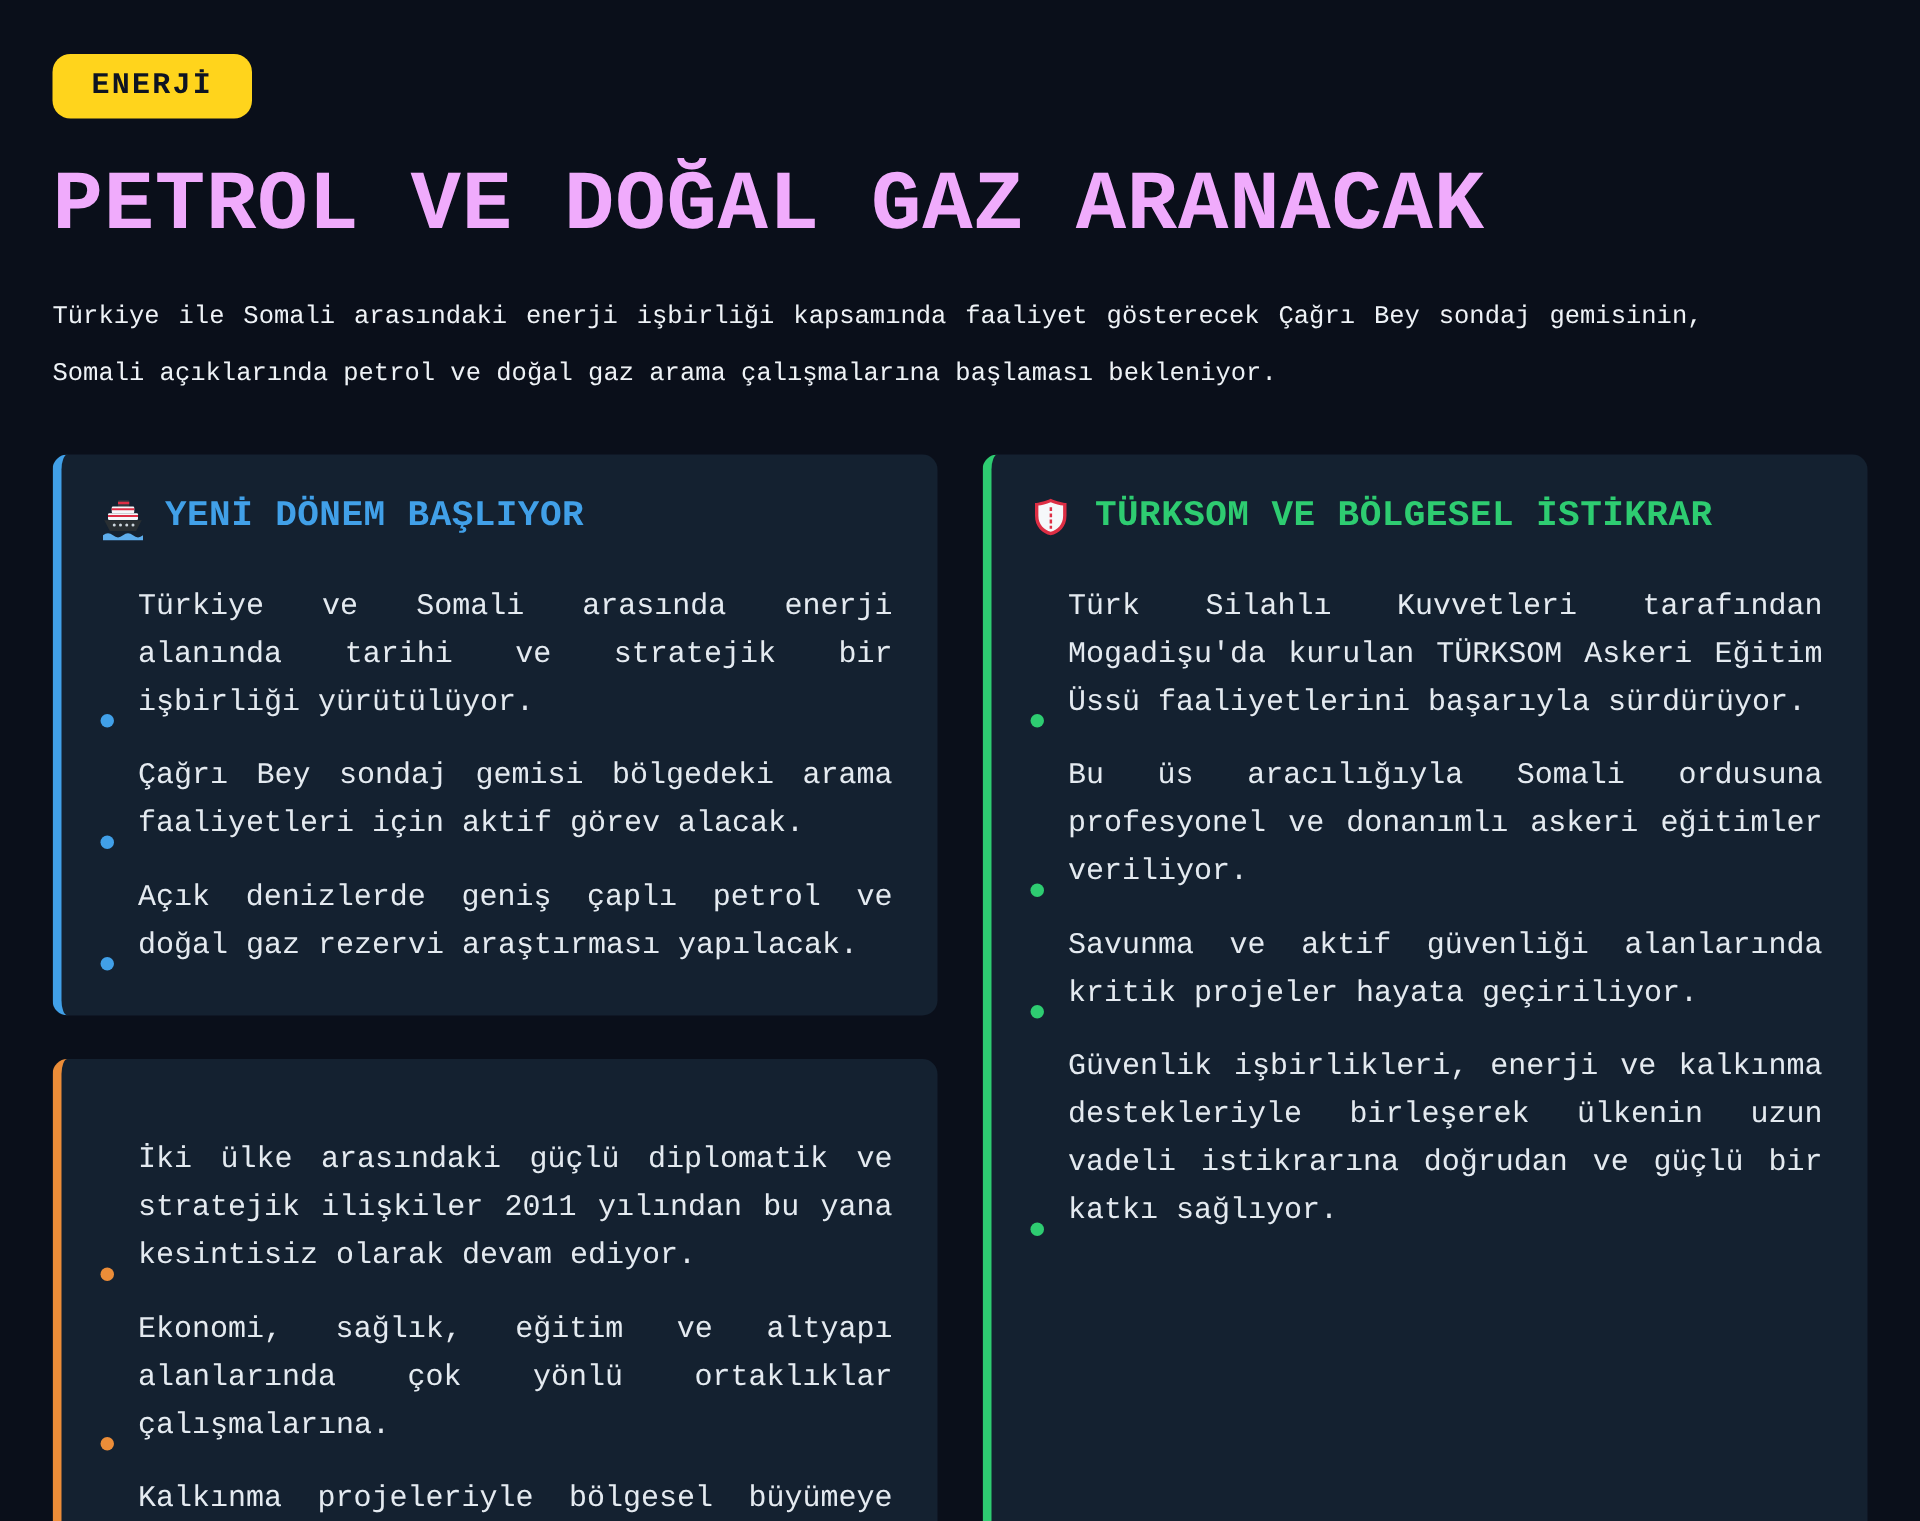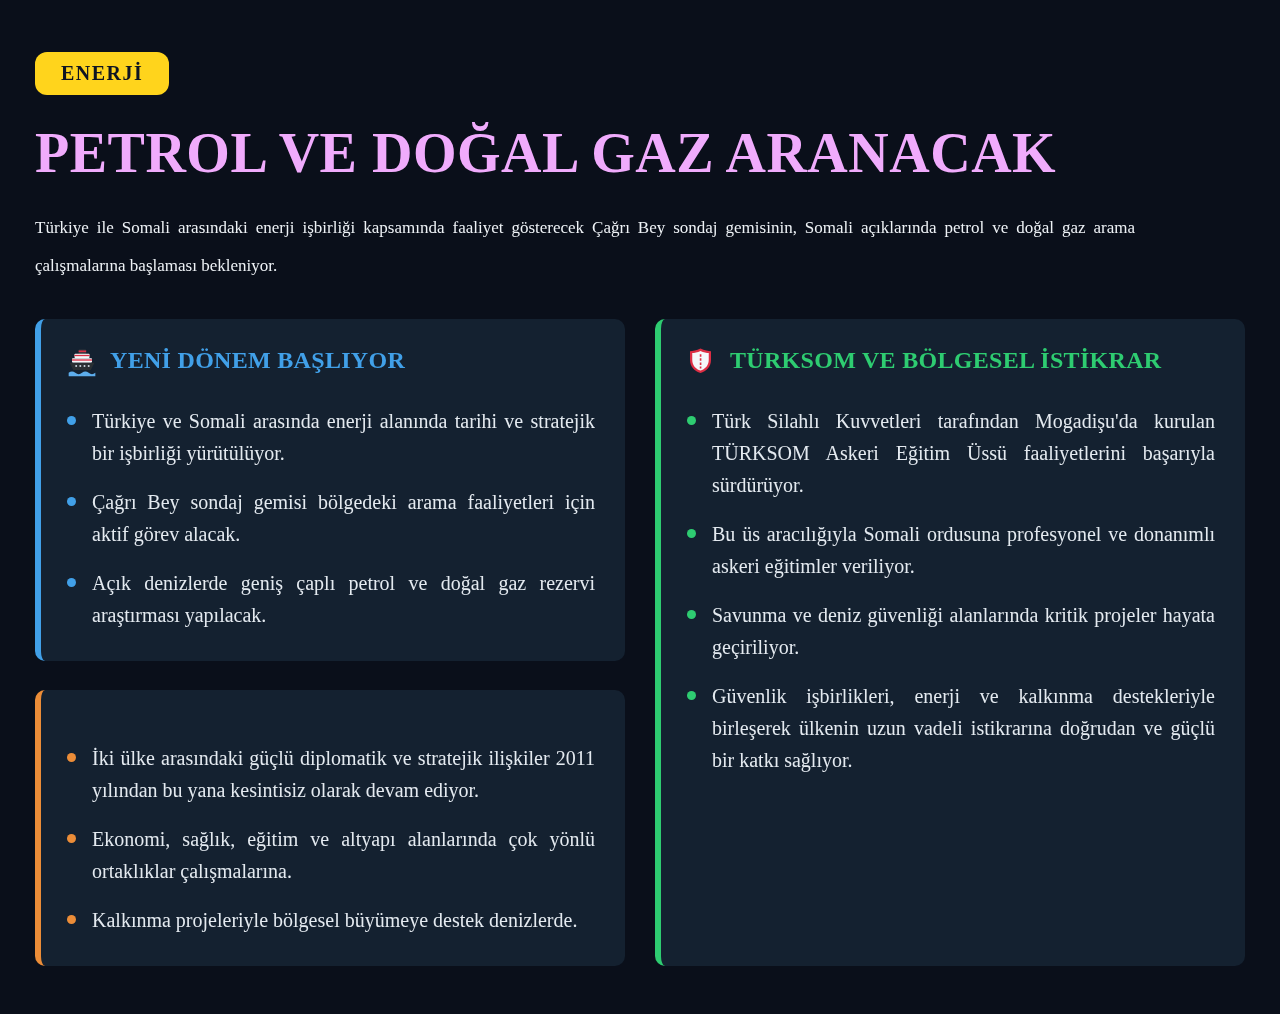--- a/index.html
+++ b/index.html
@@ -5,23 +5,23 @@
   html, body {
     margin: 0;
     padding: 0;
     background: #0a0f1a;
   }
   .page {
     position: relative;
     width: 1280px;
     height: 1014px;
     box-sizing: border-box;
-    padding: 52px 35px;
+    padding: 36px 35px;
     background: #0a0f1a;
-    font-family: Liberation Serif, serif;
+    font-family: Liberation Mono, monospace;
     overflow: hidden;
   }
   .badge {
     display: inline-block;
     background: #ffd41c;
     color: #0e1422;
     font-size: 20px;
     font-weight: 700;
     letter-spacing: 1.5px;
     padding: 10px 26px;
@@ -81,21 +81,21 @@
   .bullet-list {
     list-style: none;
     margin: 28px 0 0 0;
     padding: 0;
     display: flex;
     flex-direction: column;
     gap: 17px;
   }
   .bullet {
     display: flex;
-    align-items: flex-start;
+    align-items: flex-end;
     gap: 16px;
   }
   .dot {
     flex: none;
     width: 9px;
     height: 9px;
     border-radius: 50%;
     margin-top: 11px;
     background: var(--accent, #41a0e8);
   }
@@ -193,21 +193,21 @@
         <li class="bullet">
           <span class="dot"></span>
           <span class="bullet-text">Türk Silahlı Kuvvetleri tarafından Mogadişu'da kurulan TÜRKSOM Askeri Eğitim Üssü faaliyetlerini başarıyla sürdürüyor.</span>
         </li>
         <li class="bullet">
           <span class="dot"></span>
           <span class="bullet-text">Bu üs aracılığıyla Somali ordusuna profesyonel ve donanımlı askeri eğitimler veriliyor.</span>
         </li>
         <li class="bullet">
           <span class="dot"></span>
-          <span class="bullet-text">Savunma ve deniz güvenliği alanlarında kritik projeler hayata geçiriliyor.</span>
+          <span class="bullet-text">Savunma ve aktif güvenliği alanlarında kritik projeler hayata geçiriliyor.</span>
         </li>
         <li class="bullet">
           <span class="dot"></span>
           <span class="bullet-text">Güvenlik işbirlikleri, enerji ve kalkınma destekleriyle birleşerek ülkenin uzun vadeli istikrarına doğrudan ve güçlü bir katkı sağlıyor.</span>
         </li>
       </ul>
     </section>
 
   </div>
 </div>

